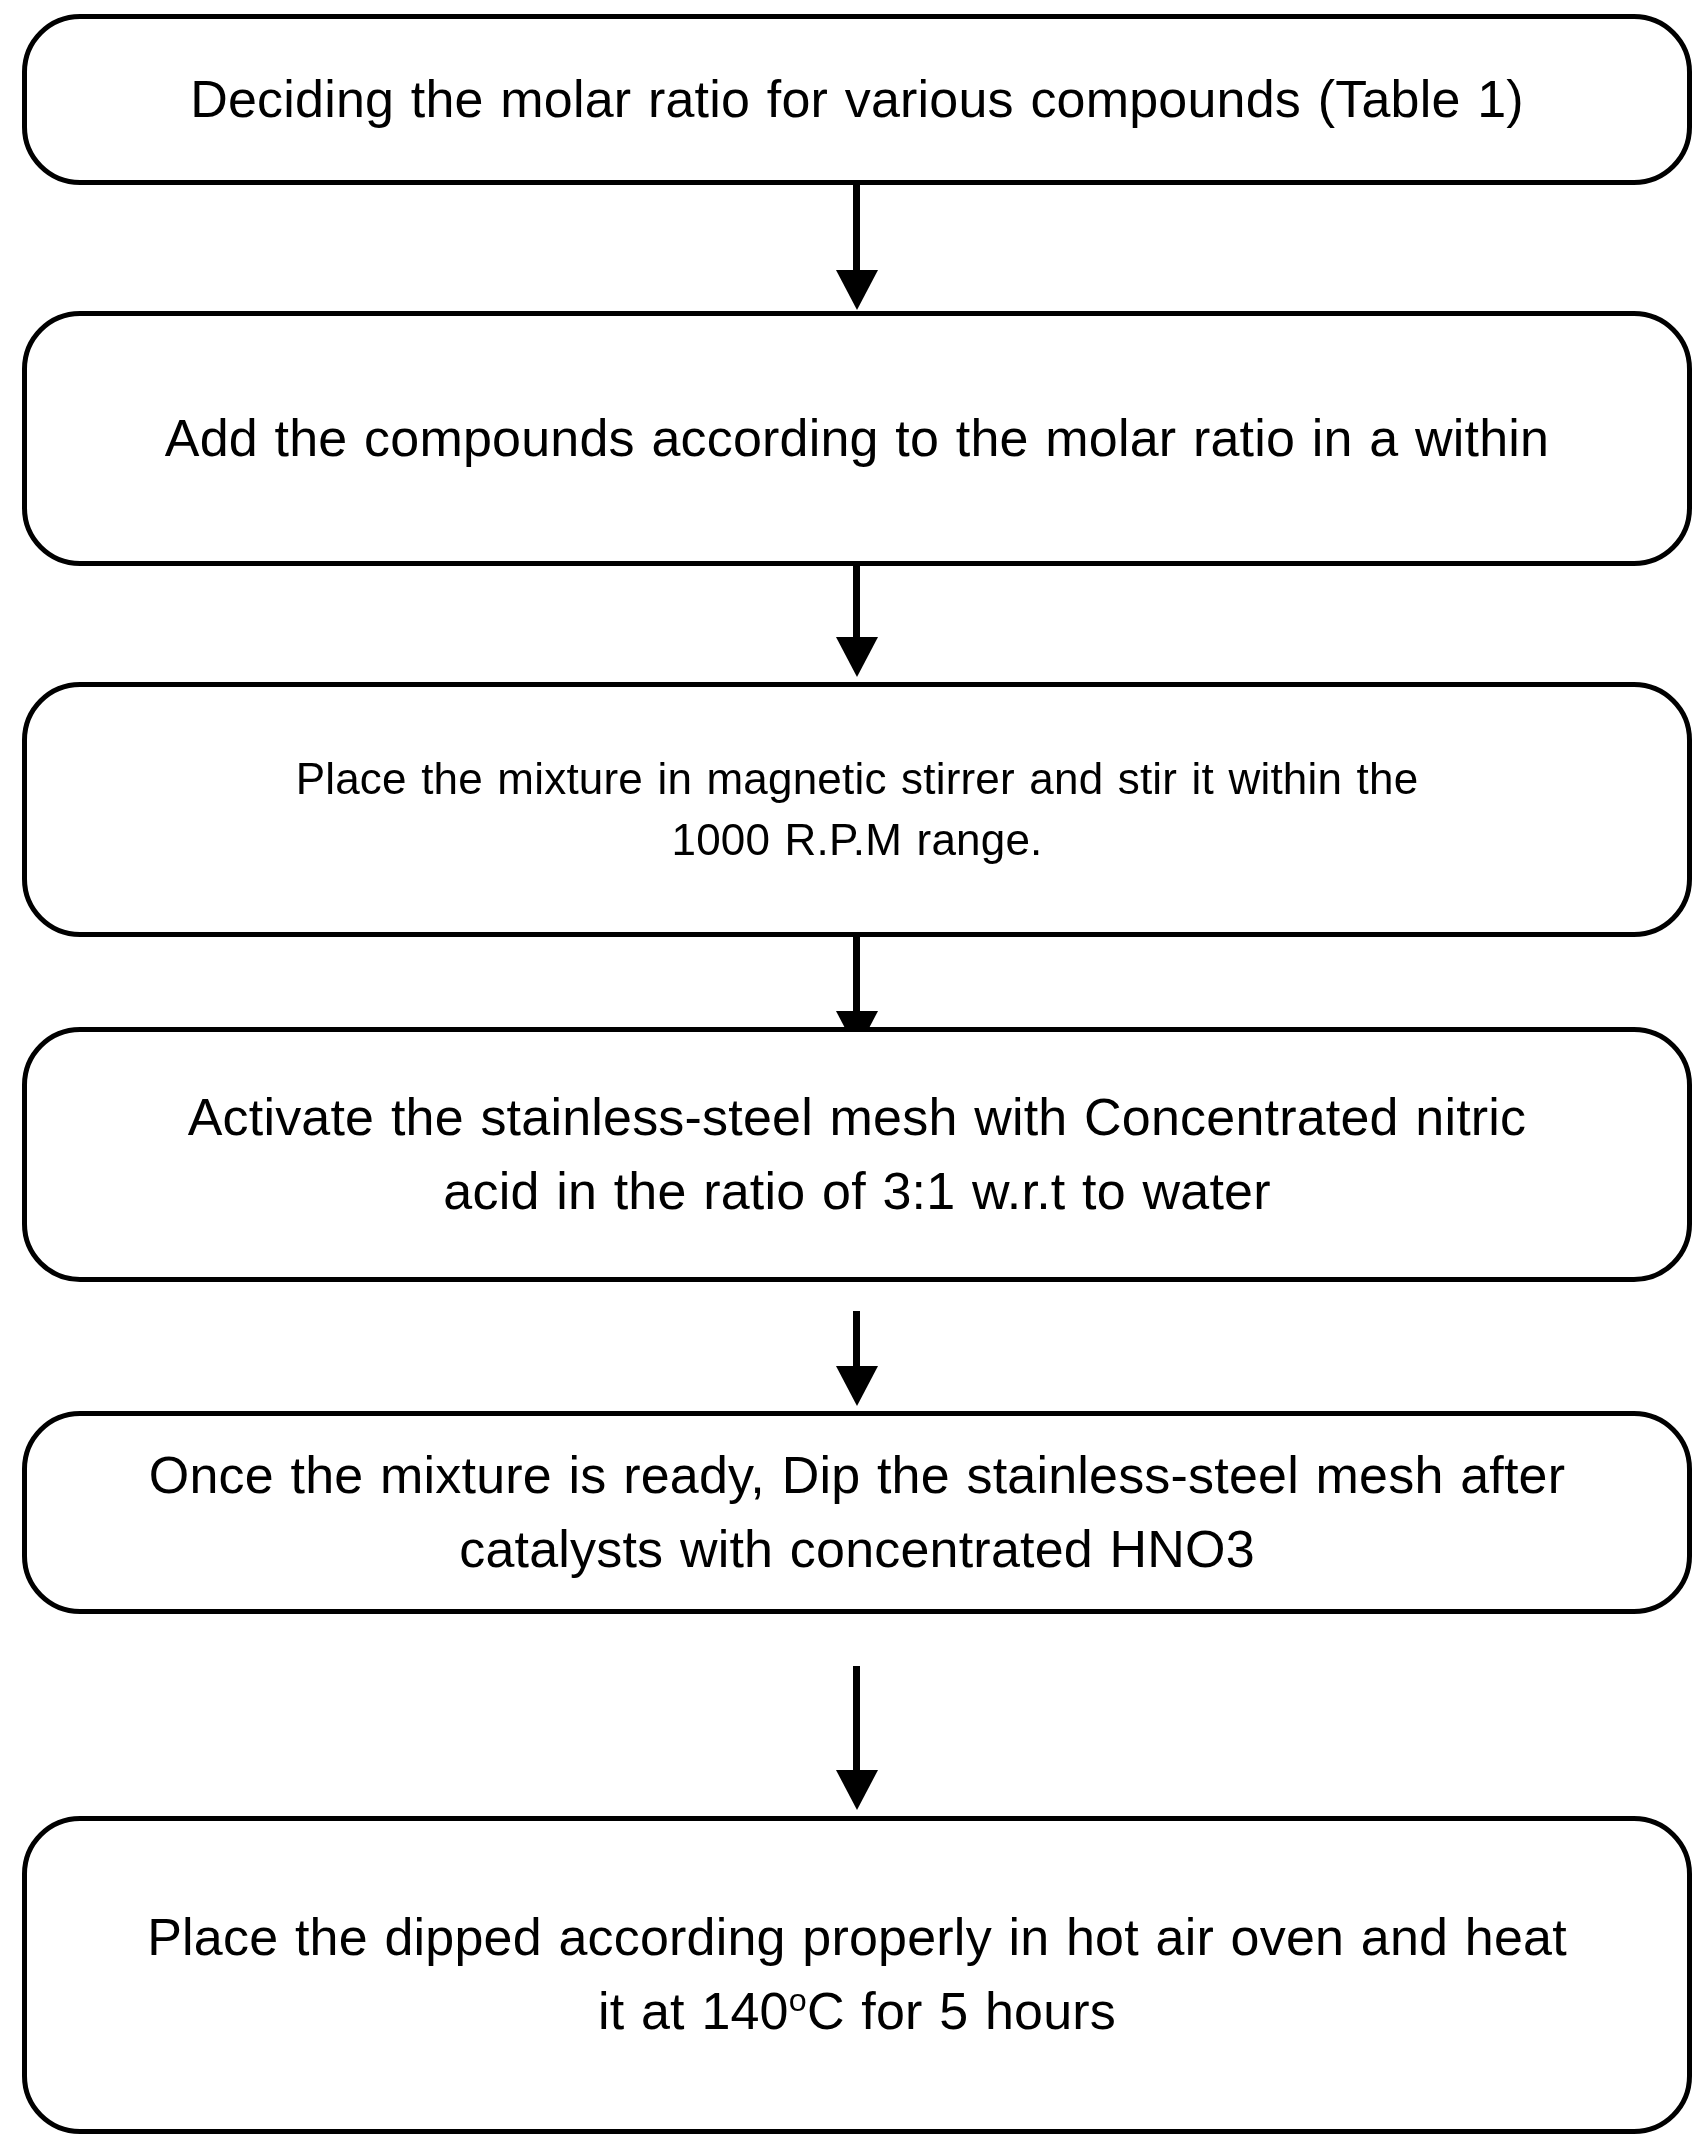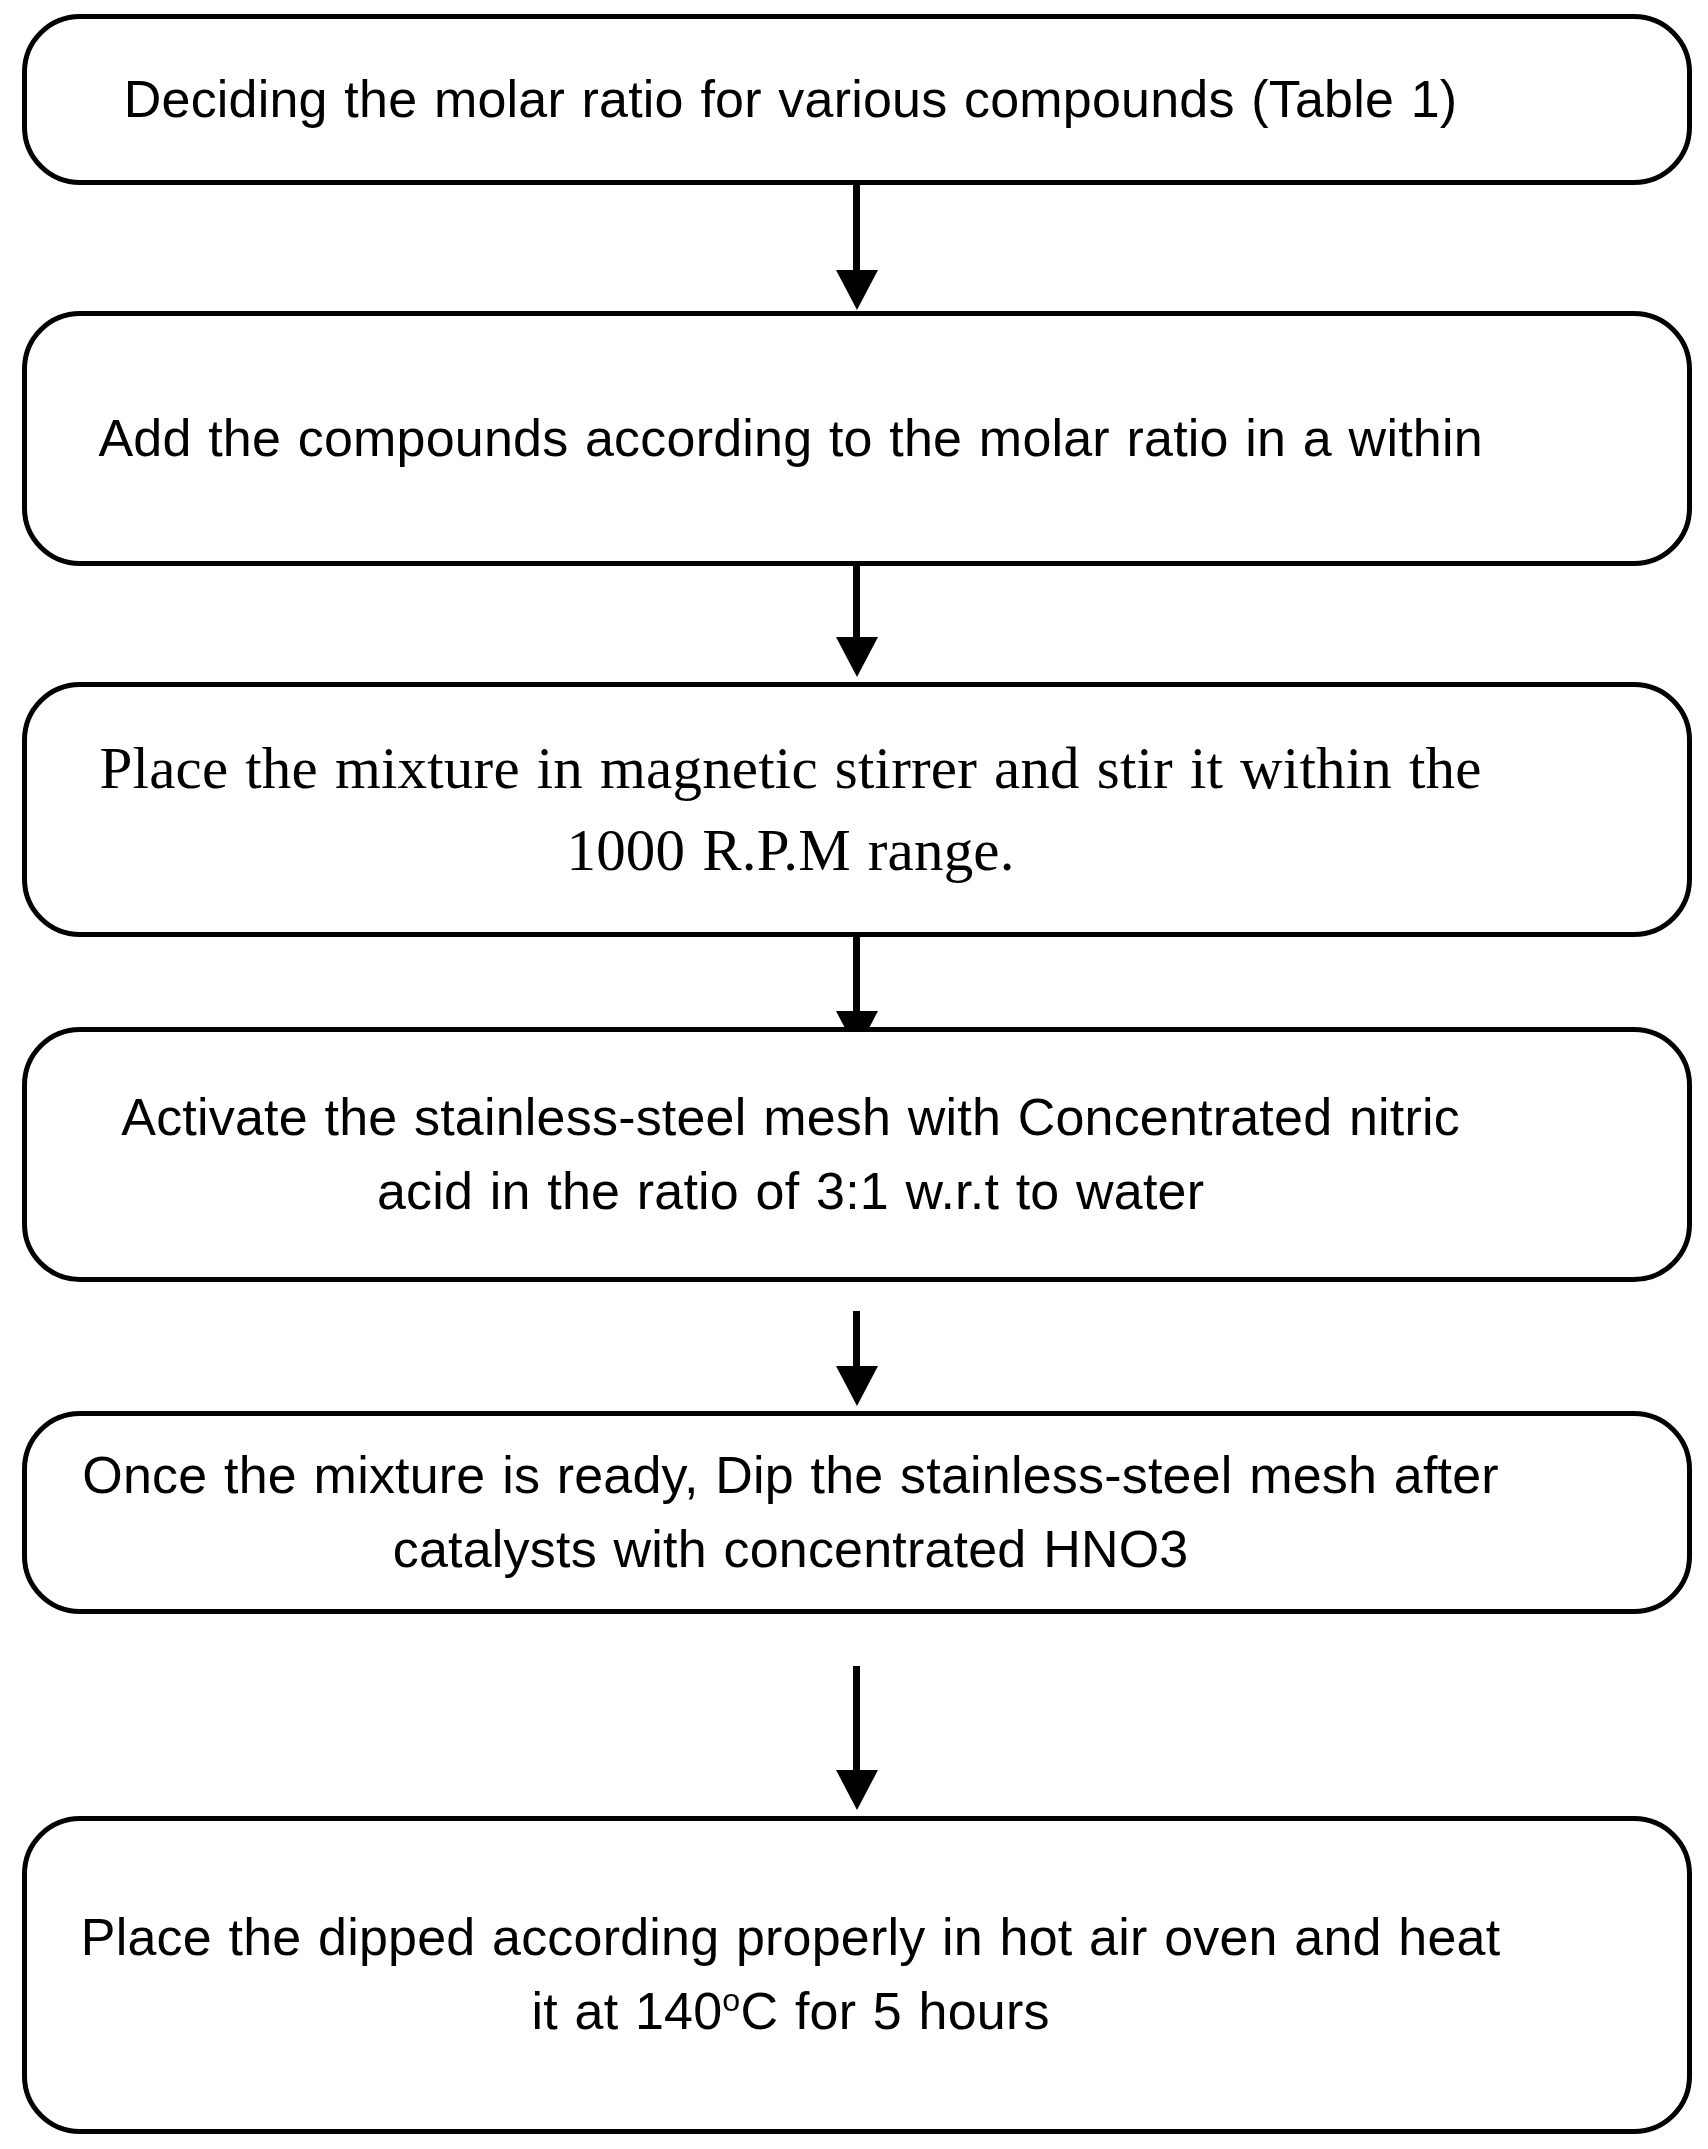--- a/index.html
+++ b/index.html
@@ -19,37 +19,37 @@
   .node {
     position: absolute;
     left: 22px;
     width: 1670px;
     box-sizing: border-box;
     border: 5px solid #000000;
     border-radius: 58px;
     background: #ffffff;
     display: flex;
     align-items: center;
-    justify-content: flex-start;
+    justify-content: center;
     text-align: center;
     color: #000000;
   }
   .node .label {
     display: block;
     width: 92%;
     font-family: "Liberation Sans", sans-serif;
     font-size: 52px;
     line-height: 1.42;
     letter-spacing: 0.2px;
     font-weight: 400;
     word-spacing: 2px;
   }
   .node.serif .label {
-    font-family: Liberation Serif, serif;
-    font-size: 59px;
+    font-family: Liberation Sans, sans-serif;
+    font-size: 44px;
     line-height: 1.38;
   }
 
   
   #node-1 { top: 14px;   height: 171px; }
   #node-2 { top: 311px;  height: 255px; }
   #node-3 { top: 682px;  height: 255px; }
   #node-4 { top: 1027px; height: 255px; }
   #node-5 { top: 1411px; height: 203px; }
   #node-6 { top: 1816px; height: 318px; }

